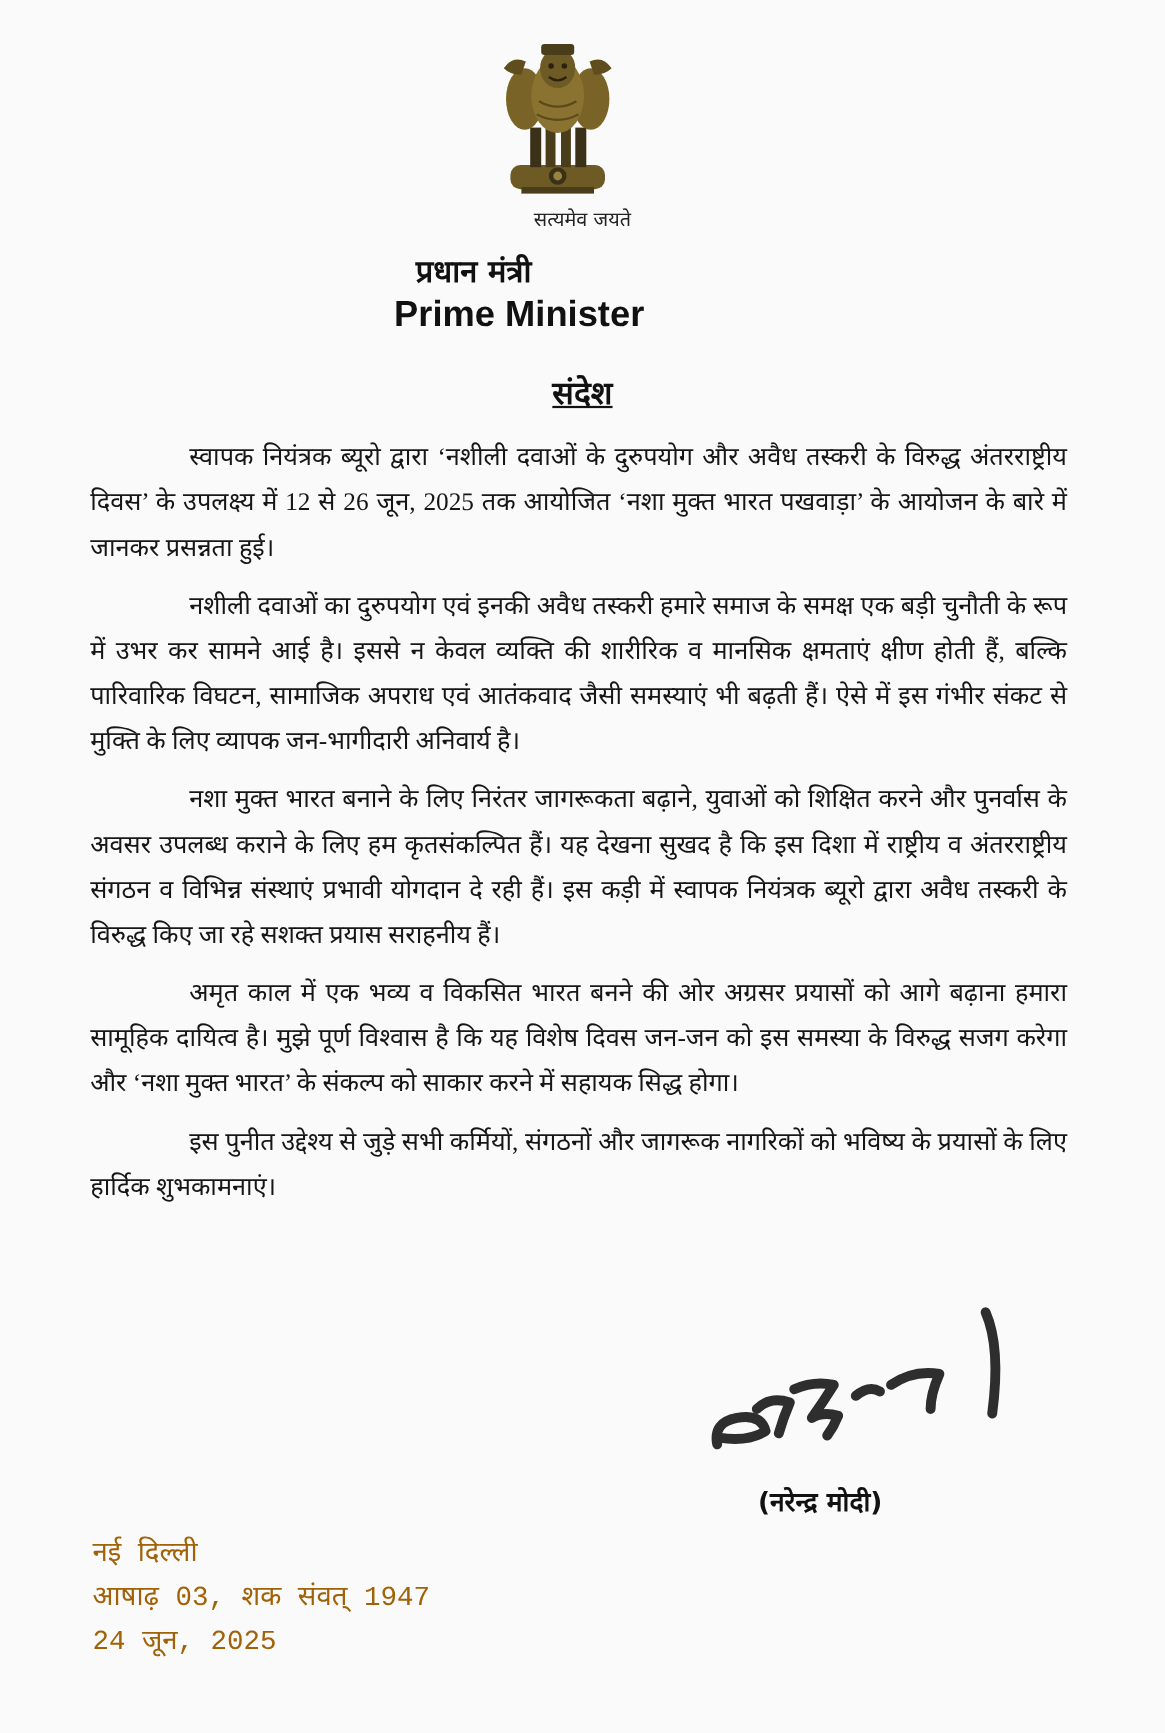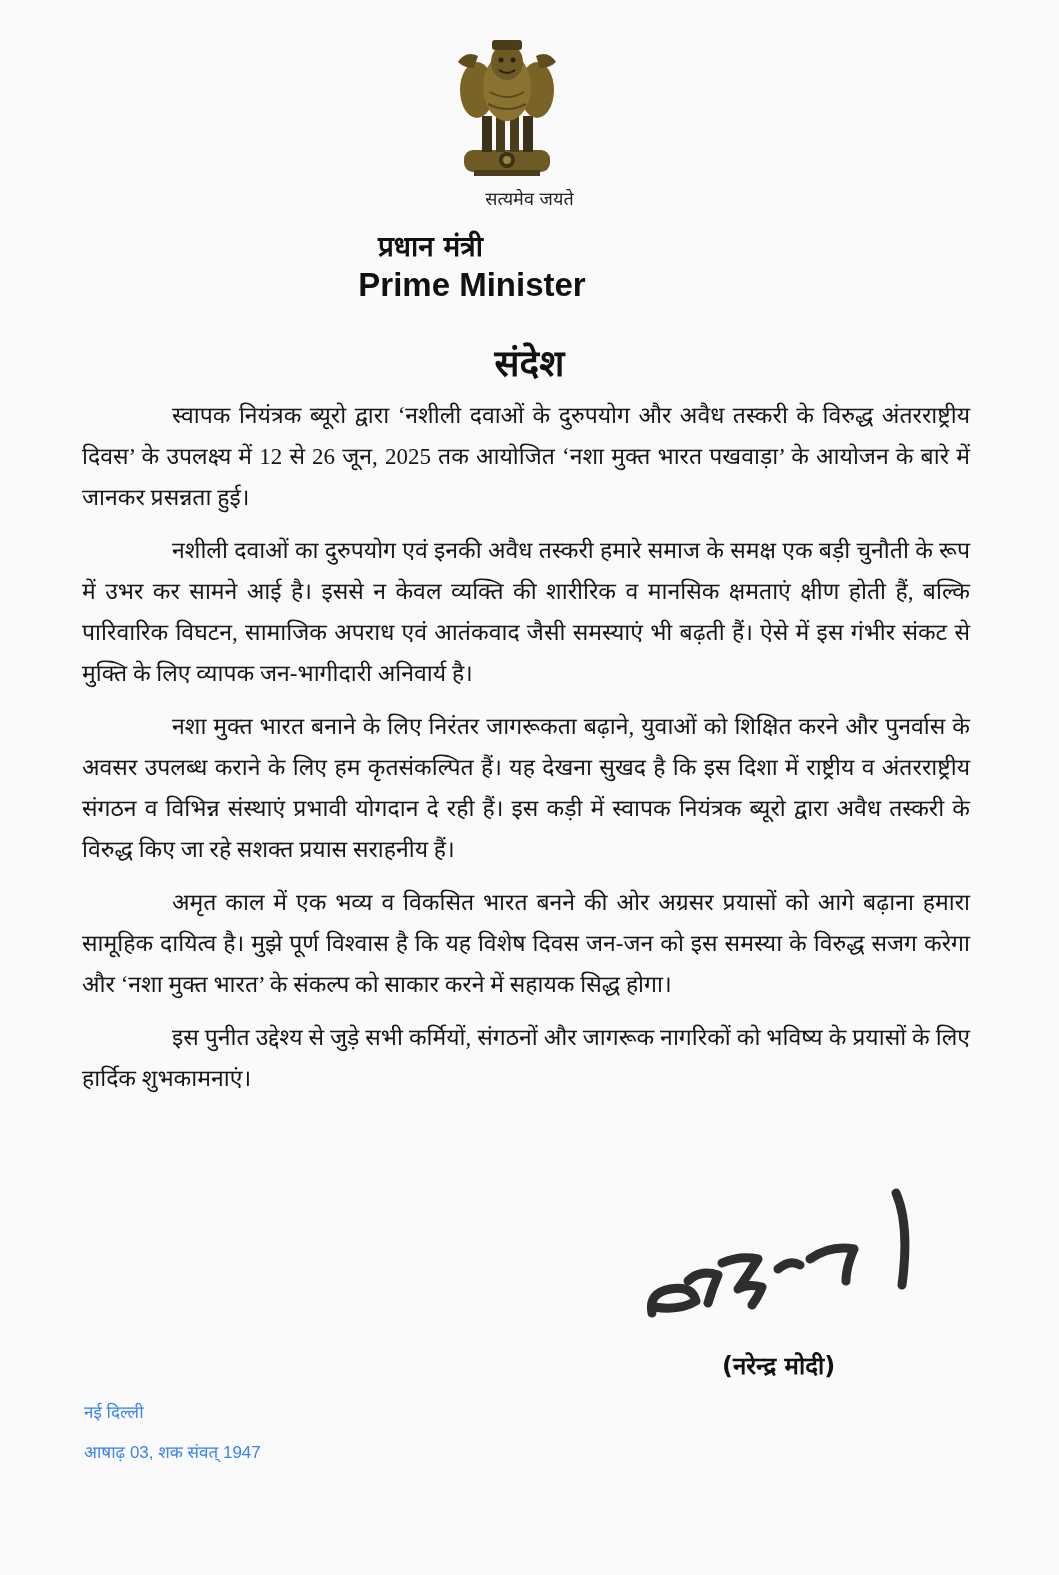--- a/index.html
+++ b/index.html
@@ -24,46 +24,47 @@
       text-align: center; font-size: 28px; font-weight: bold; color: #111;
       font-family: "DejaVu Sans", sans-serif;
     }
     .title-en {
       position: absolute; left: 0; width: 944px; top: 266px;
       text-align: center; font-size: 33px; font-weight: bold; color: #111;
       font-family: "Liberation Sans", sans-serif;
     }
     .heading {
       position: absolute; left: 0; width: 1059px; top: 336px;
-      text-align: center; font-size: 37px; font-weight: bold; color: #111;
+      text-align: center; font-size: 29px; font-weight: bold; color: #111;
       font-family: "DejaVu Sans", sans-serif;
+      text-decoration: underline;
     }
     .body-text {
       position: absolute; left: 82px; width: 888px; top: 395px;
       font-size: 23px; line-height: 41px;
       text-align: justify;
       font-family: Liberation Serif, serif;
       color: #161616;
     }
     .body-text p {
       margin: 0 0 12px 0;
       text-indent: 90px;
     }
     .signature {
       position: absolute; left: 640px; top: 1185px; width: 280px; height: 140px;
     }
     .signer {
-      position: absolute; left: 722px; top: 1348px;
+      position: absolute; left: 689px; top: 1348px;
       font-size: 24px; font-weight: bold;
       font-family: "DejaVu Sans", sans-serif; color: #111;
     }
     .place-date {
       position: absolute; left: 84px; top: 1393px;
-      font-size: 17px; line-height: 40px;
-      font-family: Liberation Sans, sans-serif; color: #3b82f6;
+      font-size: 25px; line-height: 40px;
+      font-family: Liberation Mono, monospace; color: #a16207;
     }
     .place-date div { white-space: nowrap; }
   </style>
 </head>
 <body>
 
 <div>
   <div class="emblem">
     <svg width="110" height="150" viewBox="0 0 110 150">
 
@@ -118,13 +119,14 @@
       <path d="M256 8 Q270 40 262 100"></path>
     </g>
   </svg>
 </div>
 
 <div class="signer">(नरेन्द्र मोदी)</div>
 
 <div class="place-date">
   <div>नई दिल्ली</div>
   <div>आषाढ़ 03, शक संवत् 1947</div>
+  <div>24 जून, 2025</div>
 </div>
 
 </body></html>

